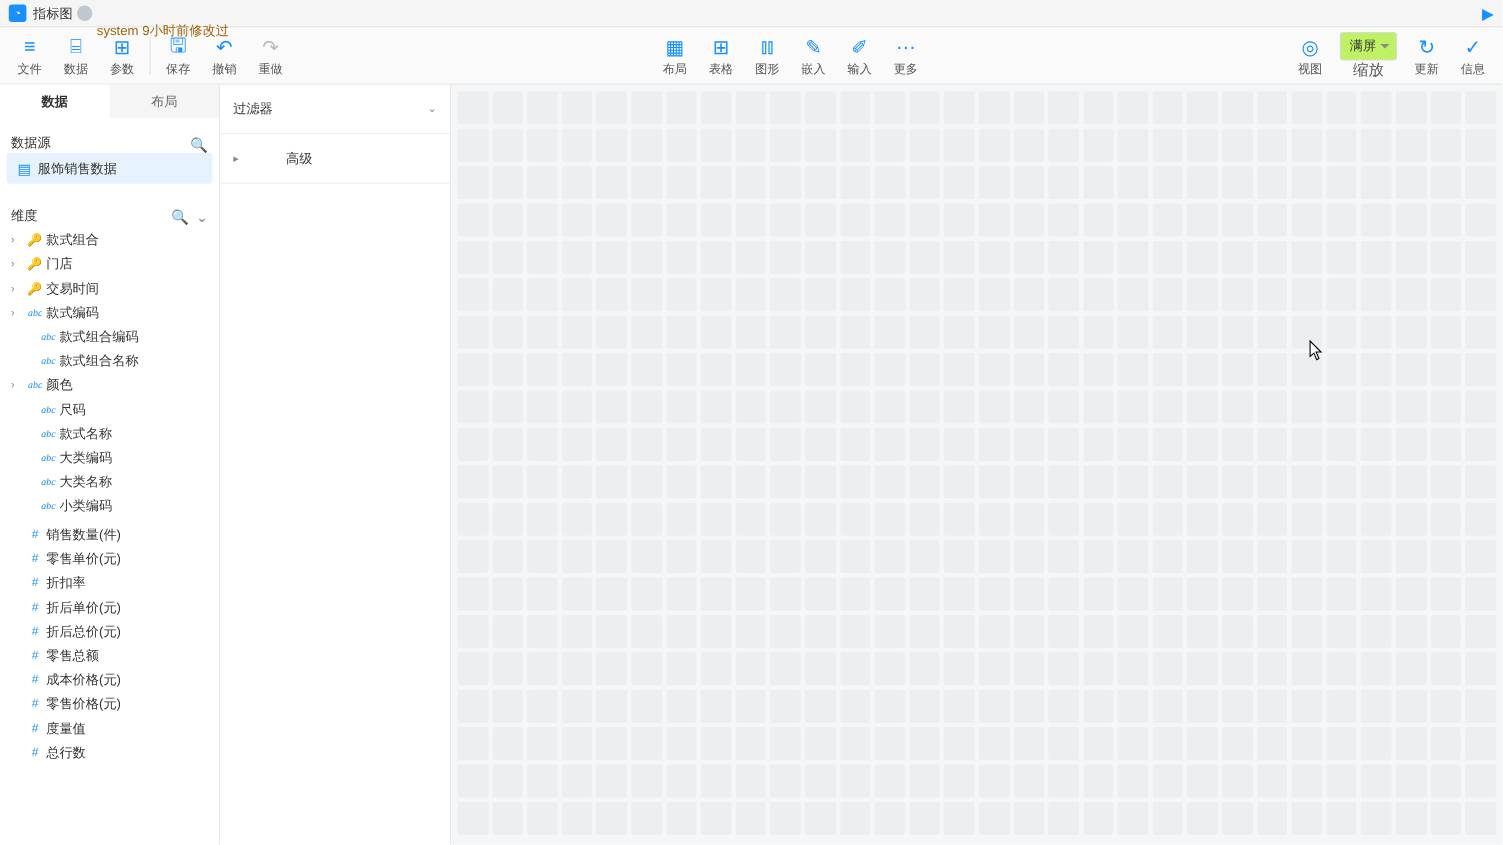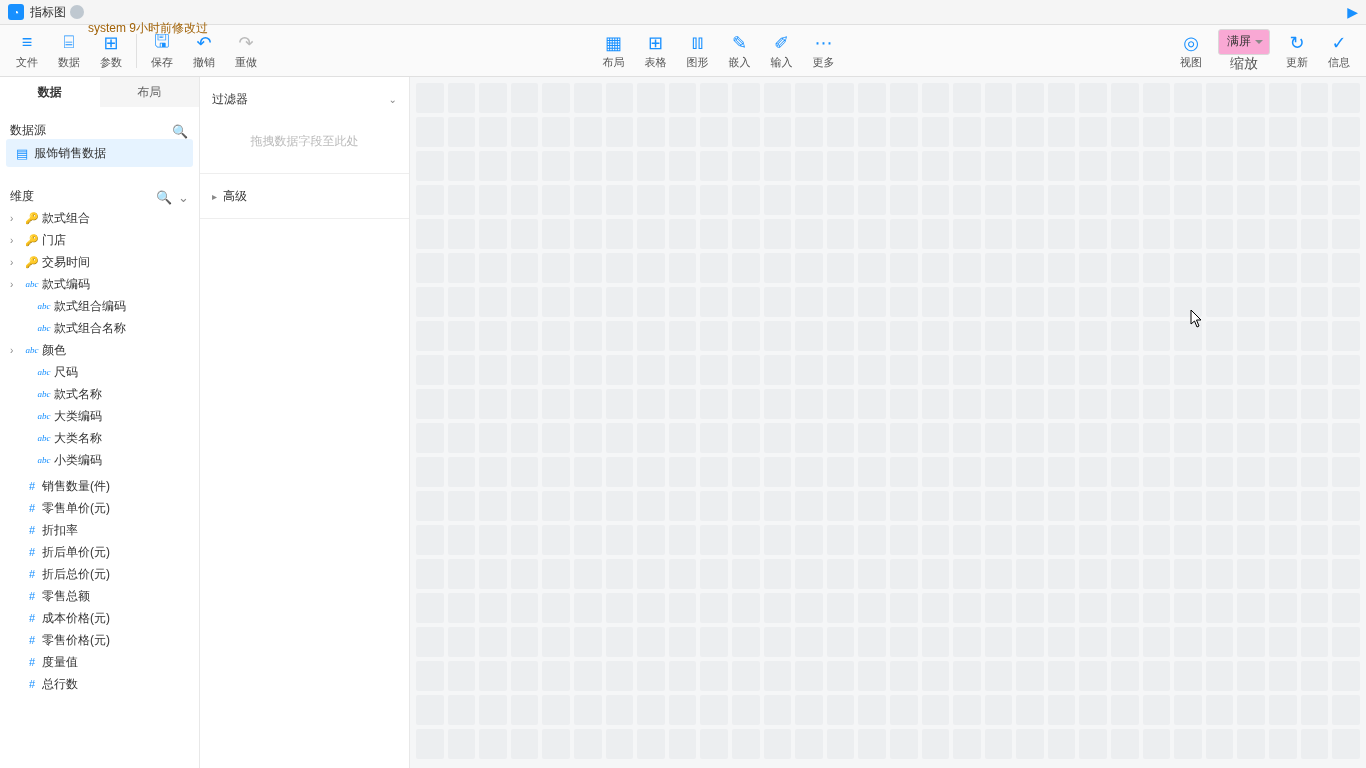--- a/index.html
+++ b/index.html
@@ -14,21 +14,21 @@
 .titlebar .play-icon { color: #1890ff; font-size: 14px; }
 
 .toolbar { height: 52px; background: #fafafa; border-bottom: 1px solid #e0e0e0; display: flex; align-items: center; padding: 0 8px; }
 .tb-group { display: flex; gap: 4px; }
 .tb-btn { display: flex; flex-direction: column; align-items: center; justify-content: center; min-width: 38px; height: 44px; cursor: pointer; border-radius: 3px; }
 .tb-btn .ico { font-size: 18px; color: #1890ff; height: 22px; display: flex; align-items: center; }
 .tb-btn .ico.gray { color: #bbb; }
 .tb-btn .lbl { font-size: 11px; color: #555; margin-top: 1px; }
 .tb-sep { width: 1px; height: 34px; background: #e0e0e0; margin: 0 6px; }
 .tb-spacer { flex: 1; }
-.tb-select { height: 26px; border: 1px solid #d9d9d9; border-radius: 3px; background: #f9a8d4; padding: 0 18px 0 8px; font-size: 12px; display: flex; align-items: center; position: relative; margin: 0 4px; }
+.tb-select { height: 26px; border: 1px solid #d9d9d9; border-radius: 3px; background: #bef264; padding: 0 18px 0 8px; font-size: 12px; display: flex; align-items: center; position: relative; margin: 0 4px; }
 .tb-select::after { content: ""; position: absolute; right: 6px; top: 50%; margin-top: -2px; border: 4px solid transparent; border-top-color: #888; }
 
 .main { display: flex; height: calc(768px - 25px - 52px); }
 
 .left-panel { width: 200px; border-right: 1px solid #e8e8e8; display: flex; flex-direction: column; background: #fff; }
 .left-tabs { display: flex; height: 30px; }
 .left-tab { flex: 1; display: flex; align-items: center; justify-content: center; font-size: 12px; cursor: pointer; background: #f5f5f5; color: #666; }
 .left-tab.active { background: #fff; font-weight: 600; color: #333; }
 
 .section-head { height: 32px; display: flex; align-items: flex-end; padding: 0 10px; font-size: 12px; color: #333; }
@@ -46,21 +46,21 @@
 .tree-item .type-ic.abc { color: #1890ff; font-size: 9px; font-style: italic; font-family: Liberation Serif, serif; }
 .tree-item .type-ic.hash { color: #1890ff; }
 .tree-item.indent { padding-left: 22px; }
 
 .mid-panel { width: 210px; border-right: 1px solid #e8e8e8; background: #fff; display: flex; flex-direction: column; }
 .mid-tabs { display: flex; height: 30px; }
 .mid-tab { flex: 1; display: flex; align-items: center; justify-content: center; font-size: 12px; cursor: pointer; background: #f5f5f5; color: #666; }
 .mid-tab.active { background: #fff; font-weight: 600; color: #333; }
 
 .mid-section { border-bottom: 1px solid #eee; }
-.mid-head { height: 44px; display: flex; align-items: center; padding: 0 12px; font-size: 12px; cursor: pointer; }
+.mid-head { height: 44px; display: flex; align-items: center; padding: 0 12px; font-size: 12px; cursor: pointer; gap: 37px; }
 .mid-head .spacer { flex: 1; }
 .mid-head .chev { color: #888; font-size: 10px; }
 .drop-zone { height: 40px; margin: 0 12px 12px; display: flex; align-items: center; justify-content: center; color: #bbb; font-size: 12px; }
 
 .canvas { flex: 1; background: #f5f6f7; position: relative; overflow: hidden; padding: 6px; }
 .grid-row { display: flex; gap: 4px; margin-bottom: 4px; }
 .grid-cell { width: 28px; height: 30px; background: #eceef0; border-radius: 2px; }
 
 .cursor { position: absolute; left: 780px; top: 232px; font-size: 16px; color: #000; pointer-events: none; }
 
@@ -297,21 +297,20 @@
       </div>
   </div>
 
   <div class="mid-panel">
     <div class="mid-section">
       <div class="mid-head">
         <span>过滤器</span>
           <div class="spacer"></div>
           <span class="chev">⌄</span>
       </div>
-      <div class="drop-zone">拖拽数据字段至此处</div>
     </div>
     <div class="mid-section">
       <div class="mid-head">
         <span class="chev" style="margin-right:6px">▸</span>
         <span>高级</span>
       </div>
     </div>
   </div>
 
   <div class="canvas" id="canvas">

